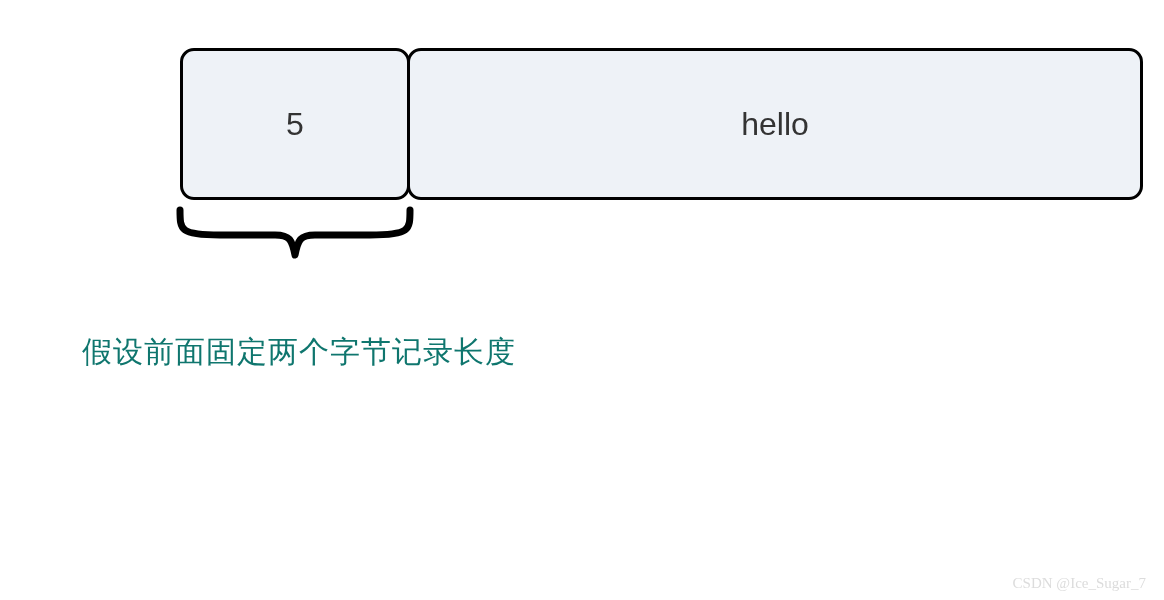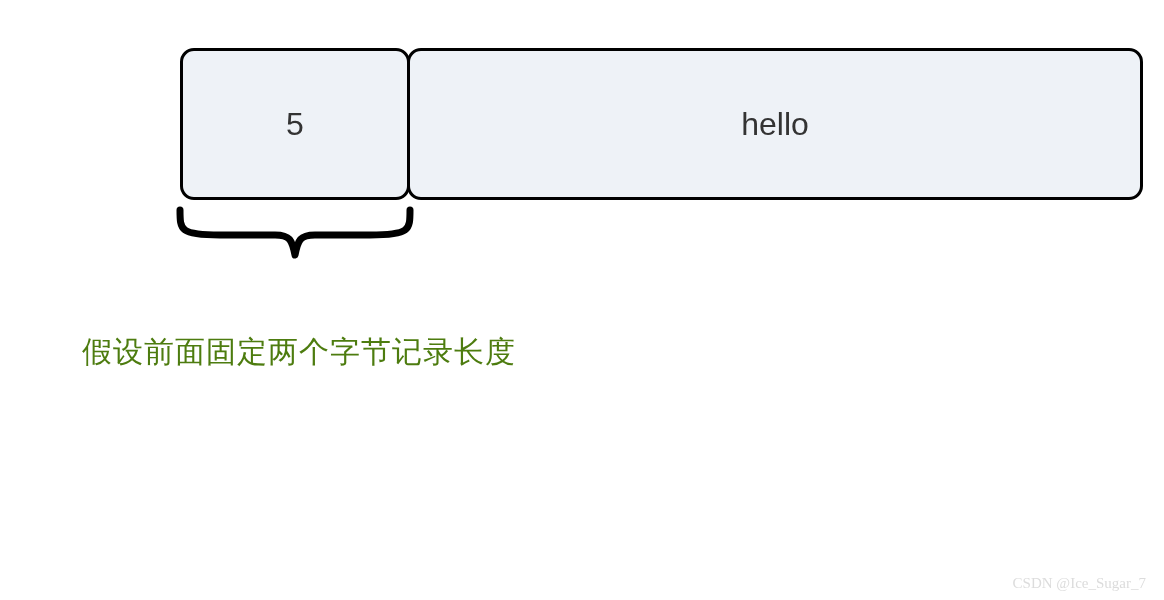--- a/index.html
+++ b/index.html
@@ -46,21 +46,21 @@
       top: 200px;
       left: 170px;
       width: 250px;
       height: 80px;
     }
     .caption {
       position: absolute;
       top: 332px;
       left: 82px;
       font-size: 30px;
-      color: #4d7c0f;
+      color: #0f766e;
       letter-spacing: 1px;
       text-align: right;
     }
     .watermark {
       position: absolute;
       bottom: 8px;
       right: 18px;
       font-size: 15px;
       color: #dcdcdc;
       font-family: Liberation Serif, serif;

